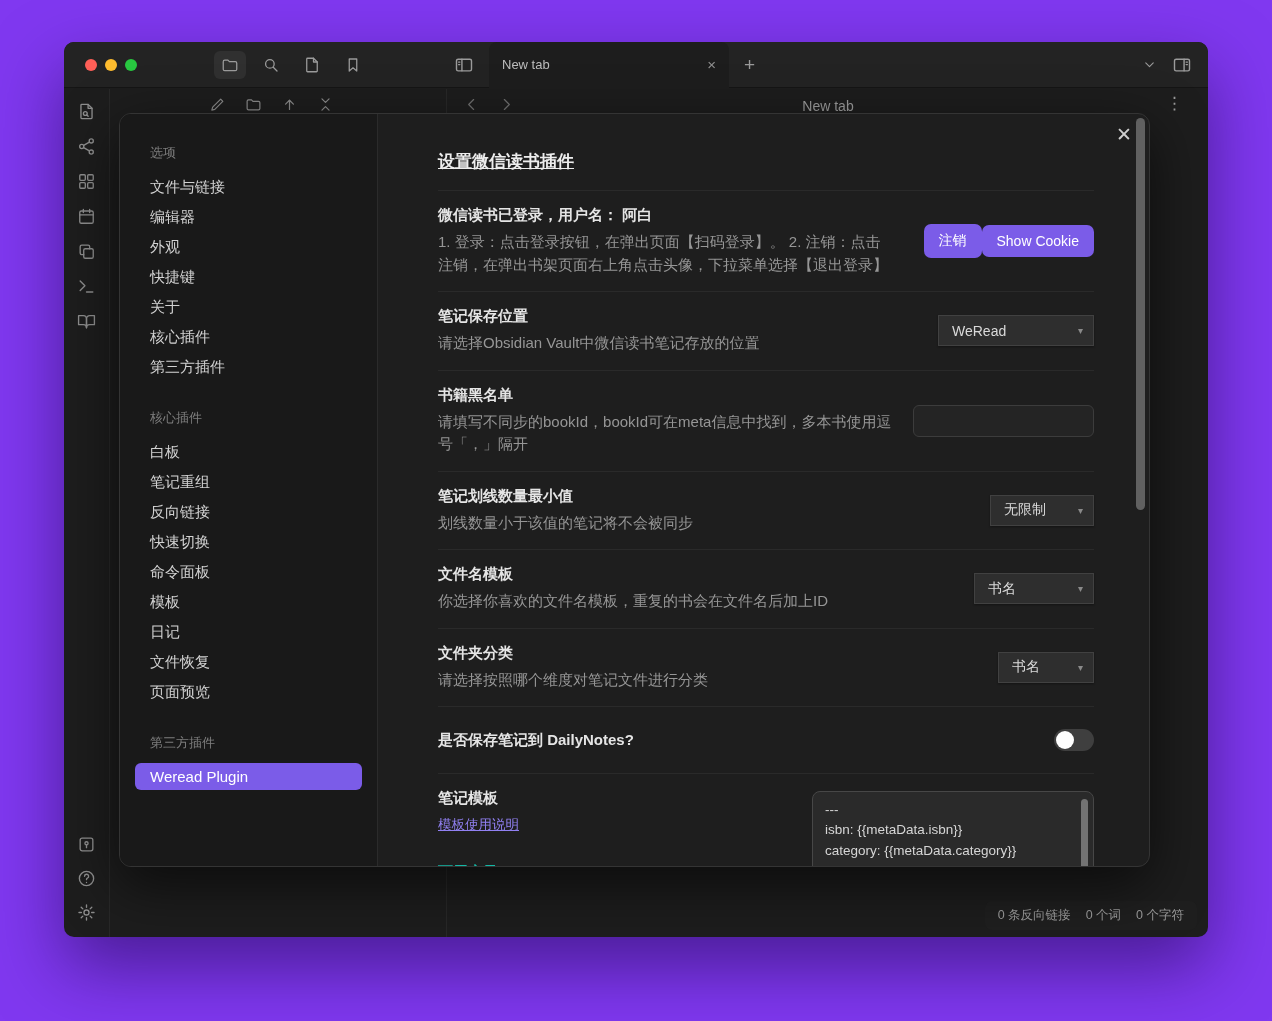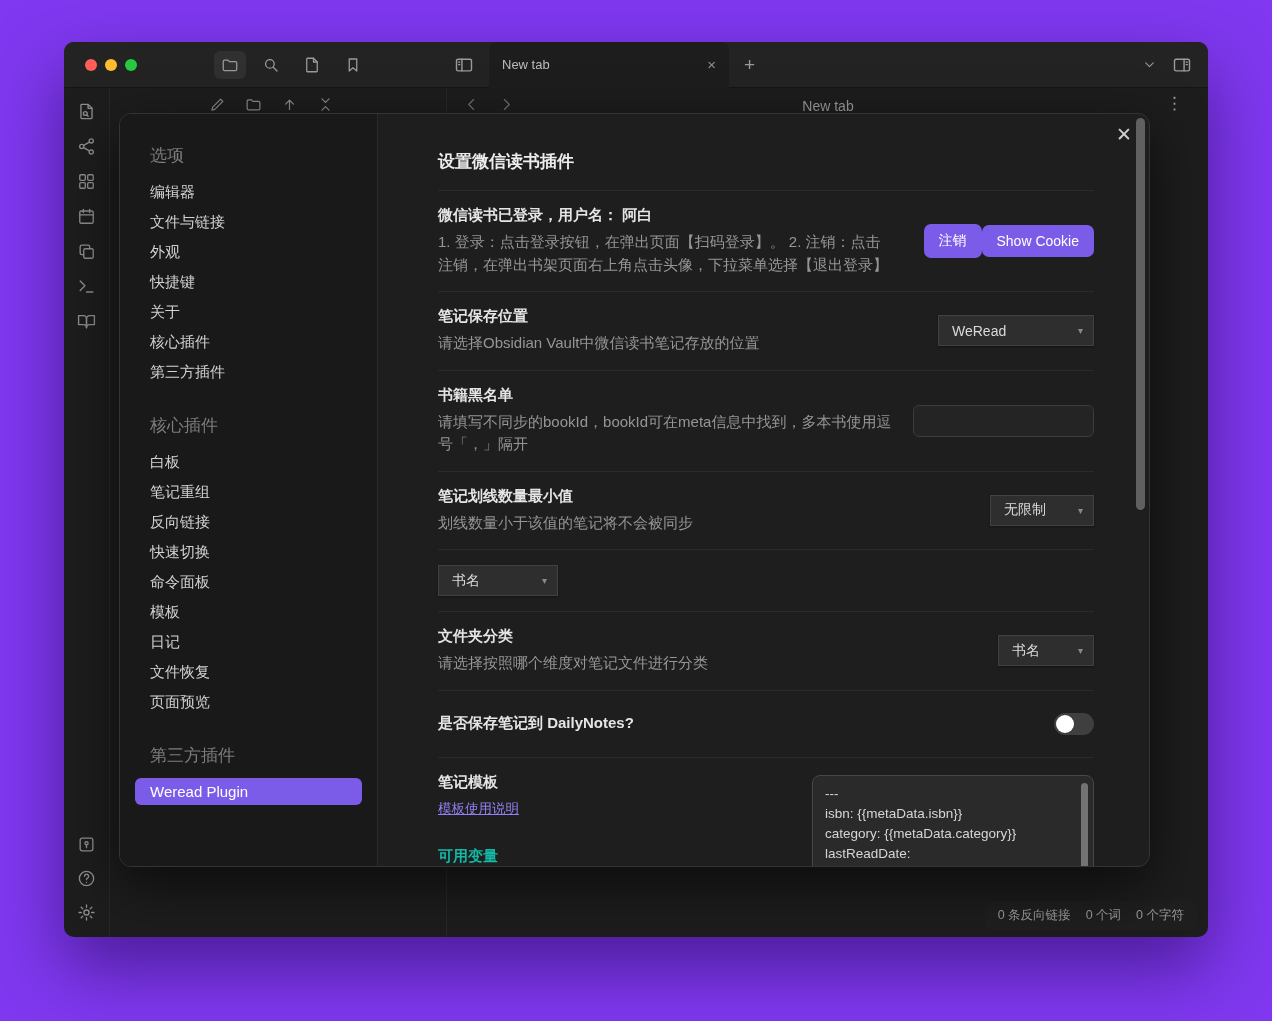--- a/index.html
+++ b/index.html
@@ -56,37 +56,37 @@
   .modal { position:absolute; left:55px; top:24px; width:1031px; height:754px;
     background:#1e1e1e; border:1px solid #343434; border-radius:12px;
     box-shadow:0 18px 55px rgba(0,0,0,.6); display:flex; overflow:hidden; z-index:5; }
   .modal-close { position:absolute; top:9px; right:17px; color:#cfcfcf; font-size:19px; z-index:7; }
   .modal-scrollthumb { position:absolute; top:4px; right:4px; width:9px; height:392px;
     background:#606060; border-radius:5px; z-index:6; }
 
   .m-sidebar { width:258px; background:#191919; border-right:1px solid #2b2b2b;
     padding:30px 15px 0 15px; flex-shrink:0; }
   .m-section { margin-bottom:27px; }
-  .m-header { font-size:17px; color:#7d7d7d; padding-left:15px; margin-bottom:11px; }
+  .m-header { font-size:13px; color:#7d7d7d; padding-left:15px; margin-bottom:11px; }
   .m-item { font-size:15px; font-weight:500; color:#d2d2d2; padding:5px 15px; border-radius:6px; margin-bottom:1px; }
   .m-item.selected { background:var(--accent); color:#fff; }
 
   .m-content { flex:1; padding:30px 55px 0 60px; position:relative; overflow:hidden; }
-  .m-heading { font-size:17px; font-weight:700; color:#ededed; padding:6px 0 17px 0; border-bottom:1px solid #2a2a2a; }
+  .m-heading { font-size:17px; font-weight:700; color:#ededed; padding:6px 0 17px 0; border-bottom:1px solid #2a2a2a;text-decoration:underline; }
   .setting { display:flex; justify-content:space-between; align-items:center;
     padding:15px 0; border-bottom:1px solid #2a2a2a; }
   .s-info { max-width:455px; }
   .s-name { font-size:15px; font-weight:600; color:#e5e5e5; }
   .s-desc { font-size:15px; color:#969696; margin-top:6px; line-height:1.5; }
   .controls { display:flex; align-items:center; flex-shrink:0; }
   .btn { background:var(--accent); color:#fff; border:none; border-radius:7px;
     padding:8px 15px; font-size:14px; font-weight:500; font-family:inherit; }
   .dropdown { background:#2e2e2e; border:1px solid #414141; border-radius:0; height:31px;
     display:flex; align-items:center; justify-content:space-between; padding:0 10px 0 13px;
-    color:#dadada; font-size:14px; box-shadow:0 1px 2px rgba(0,0,0,.35); }
+    color:#dadada; font-size:14px; box-shadow:0 1px 2px rgba(0,0,0,.35);margin-left:8px; }
   .dd-chev { color:#8a8a8a; font-size:10px; margin-left:8px; }
   .w156{width:156px}.w82{width:104px}.w120{width:120px}.w96{width:96px}
   .text-input { width:181px; height:32px; background:#242424; border:1px solid #3c3c3c;
     border-radius:6px; color:#ddd; padding:0 8px; font-family:inherit; font-size:14px; }
   .toggle { width:40px; height:22px; background:#3f3f3f; border-radius:11px; position:relative; }
   .toggle .knob { position:absolute; left:2px; top:2px; width:18px; height:18px; background:#fff; border-radius:50%; }
 
   .setting.template { border-bottom:none; align-items:flex-start; }
   .t-link { display:inline-block; font-size:13.5px; color:var(--link); text-decoration:underline; margin-top:8px; }
   .t-vars { font-size:15px; font-weight:600; color:#14b8a6; margin-top:29px; }
@@ -283,22 +283,22 @@
       </div>
     </div>
 
     <div class="modal">
       <div class="modal-close">✕</div>
       <div class="modal-scrollthumb"></div>
 
       <div class="m-sidebar">
         <div class="m-section">
           <div class="m-header">选项</div>
+          <div class="m-item">文件与链接</div>
           <div class="m-item">编辑器</div>
-          <div class="m-item">文件与链接</div>
           <div class="m-item">外观</div>
           <div class="m-item">快捷键</div>
           <div class="m-item">关于</div>
           <div class="m-item">核心插件</div>
           <div class="m-item">第三方插件</div>
         </div>
         <div class="m-section">
           <div class="m-header">核心插件</div>
           <div class="m-item">白板</div>
           <div class="m-item">笔记重组</div>
@@ -360,20 +360,24 @@
           </div>
           <div class="controls">
             <div class="dropdown w82">
               <span>无限制</span>
               <span class="dd-chev">▾</span>
             </div>
           </div>
         </div>
 
         <div class="setting">
+          <div class="s-info">
+            <div class="s-name">文件名模板</div>
+            <div class="s-desc">你选择你喜欢的文件名模板，重复的书会在文件名后加上ID</div>
+          </div>
           <div class="controls">
             <div class="dropdown w120">
               <span>书名</span>
               <span class="dd-chev">▾</span>
             </div>
           </div>
         </div>
 
         <div class="setting">
           <div class="s-info">

